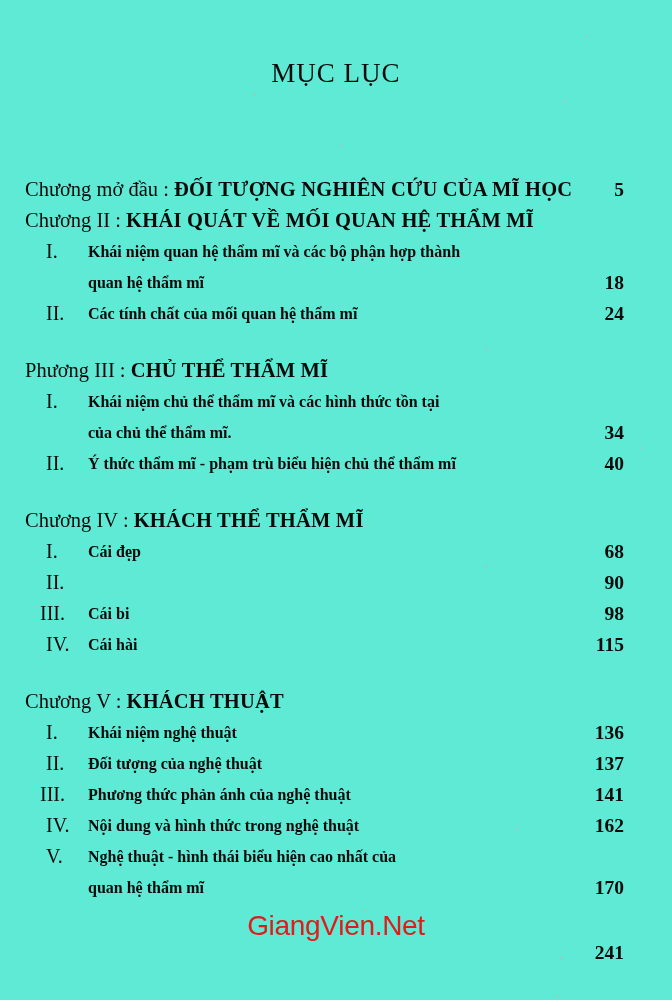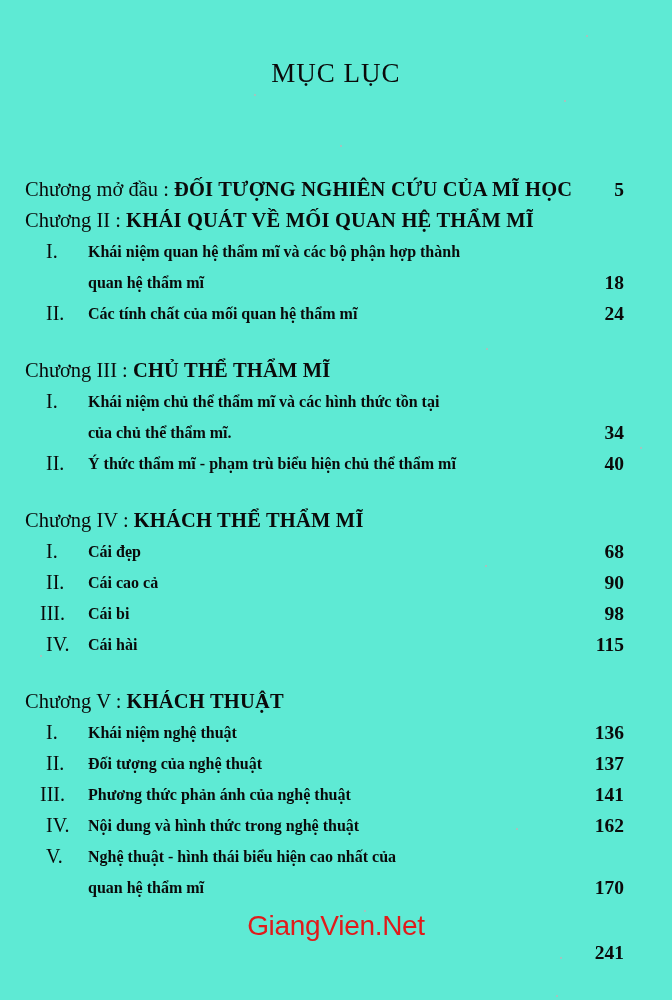--- a/index.html
+++ b/index.html
@@ -153,21 +153,21 @@
       <div class="row">
         <div class="label cont">quan hệ thẩm mĩ</div>
         <div class="pageno">18</div>
       </div>
       <div class="row">
         <div class="roman">II.</div>
         <div class="label">Các tính chất của mối quan hệ thẩm mĩ</div>
         <div class="pageno">24</div>
       </div>
       <div class="row gap-before">
-        <div class="chapter"><span class="prefix">Chương III : </span><span class="caps">CHỦ THỂ THẨM MĨ</span></div>
+        <div class="chapter"><span class="prefix">Phương III : </span><span class="caps">CHỦ THỂ THẨM MĨ</span></div>
       </div>
       <div class="row">
         <div class="roman">I.</div>
         <div class="label">Khái niệm chủ thể thẩm mĩ và các hình thức tồn tại</div>
       </div>
       <div class="row">
         <div class="label cont">của chủ thể thẩm mĩ.</div>
         <div class="pageno">34</div>
       </div>
       <div class="row">
@@ -178,21 +178,20 @@
       <div class="row gap-before">
         <div class="chapter"><span class="prefix">Chương IV : </span><span class="caps">KHÁCH THỂ THẨM MĨ</span></div>
       </div>
       <div class="row">
         <div class="roman">I.</div>
         <div class="label">Cái đẹp</div>
         <div class="pageno">68</div>
       </div>
       <div class="row">
         <div class="roman">II.</div>
-        <div class="label">Cái cao cả</div>
         <div class="pageno">90</div>
       </div>
       <div class="row">
         <div class="roman wide">III.</div>
         <div class="label">Cái bi</div>
         <div class="pageno">98</div>
       </div>
       <div class="row">
         <div class="roman">IV.</div>
         <div class="label">Cái hài</div>

